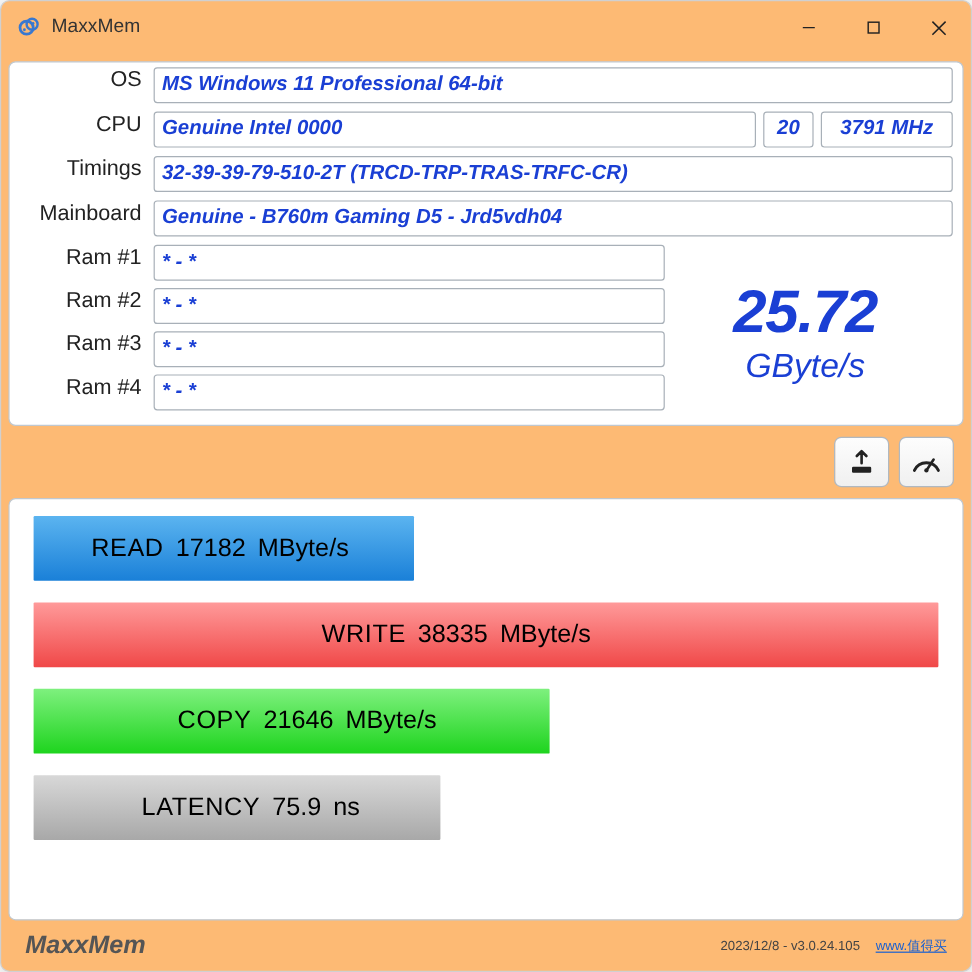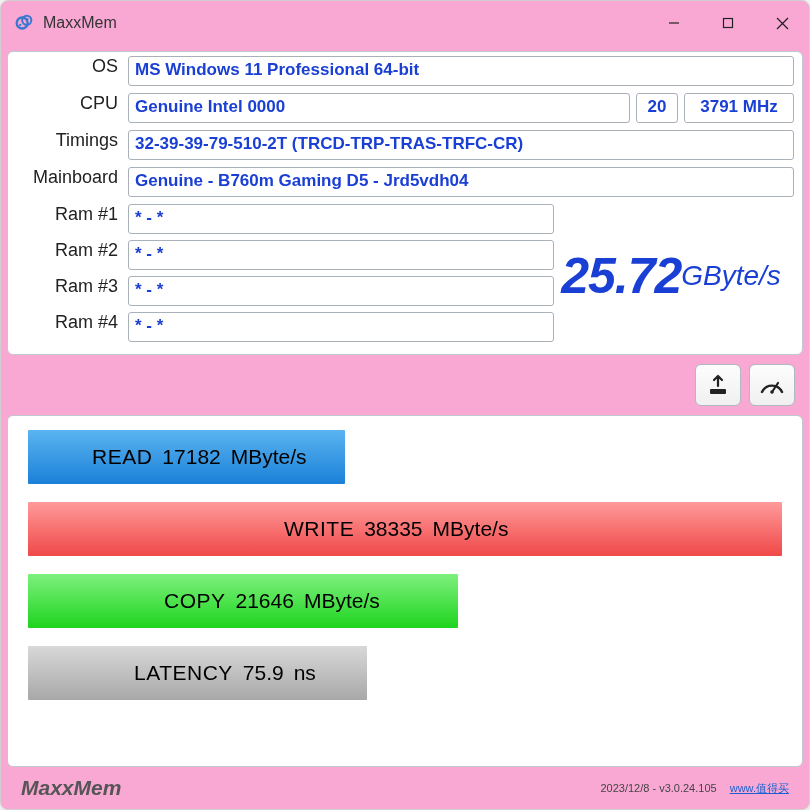--- a/index.html
+++ b/index.html
@@ -6,21 +6,21 @@
   body {
     font-family: "Segoe UI", Tahoma, Arial, sans-serif;
     background: #f5f5f5;
     width: 810px;
     height: 810px;
     overflow: hidden;
   }
   .window {
     width: 810px;
     height: 810px;
-    background: #f9a8d4;
+    background: #fdba74;
     border: 1px solid #d0d0d0;
     border-radius: 8px;
     display: flex;
     flex-direction: column;
     box-shadow: 0 2px 8px rgba(0,0,0,0.08);
   }
   .titlebar {
     height: 44px;
     display: flex;
     align-items: center;
@@ -79,33 +79,34 @@
     border: 1px solid #a8b0b8;
     border-radius: 3px;
     background: #fff;
     font-family: Verdana, Arial, sans-serif;
     font-size: 17px;
     font-weight: bold;
     color: #1a3fd4;
     padding: 3px 6px;
     overflow: hidden;
     white-space: nowrap;
+    font-style: italic;
   }
   .cpu-row .info-value.main { flex: 1; }
   .cpu-row .info-value.small { flex: 0 0 42px; margin-left: 6px; text-align:center; }
   .cpu-row .info-value.mhz { flex: 0 0 110px; margin-left: 6px; text-align:center; }
   .ram-area {
     display: flex;
   }
   .ram-left { flex: 1; }
   .ram-left .info-row { height: 36px; }
   .big-score {
     width: 240px;
     display: flex;
-    flex-direction: row;
+    flex-direction: column;
     align-items: center;
     justify-content: center;
     padding-right: 6px;
   }
   .big-number {
     font-family: Verdana, Arial, sans-serif;
     font-size: 50px;
     font-weight: bold;
     font-style: italic;
     color: #1a3fd4;
@@ -154,21 +155,21 @@
     position: absolute;
     top: 0; left: 0; bottom: 0;
     border-radius: 1px;
   }
   .bar-read { background: linear-gradient(#5bb4f0, #1a80d8); }
   .bar-write { background: linear-gradient(#ff9a9a, #f04848); }
   .bar-copy { background: linear-gradient(#7ef07e, #1ed41e); }
   .bar-latency { background: linear-gradient(#d8d8d8, #a8a8a8); }
   .bar-text {
     position: absolute;
-    left: 16px; top: 0; bottom: 0;
+    left: 0; top: 0; bottom: 0;
     display: flex;
     align-items: center;
     padding-left: 48px;
     font-size: 21px;
     color: #000;
     gap: 10px;
   }
   .bar-label { letter-spacing: 0.5px; }
   .bar-value { }
   .footer {

